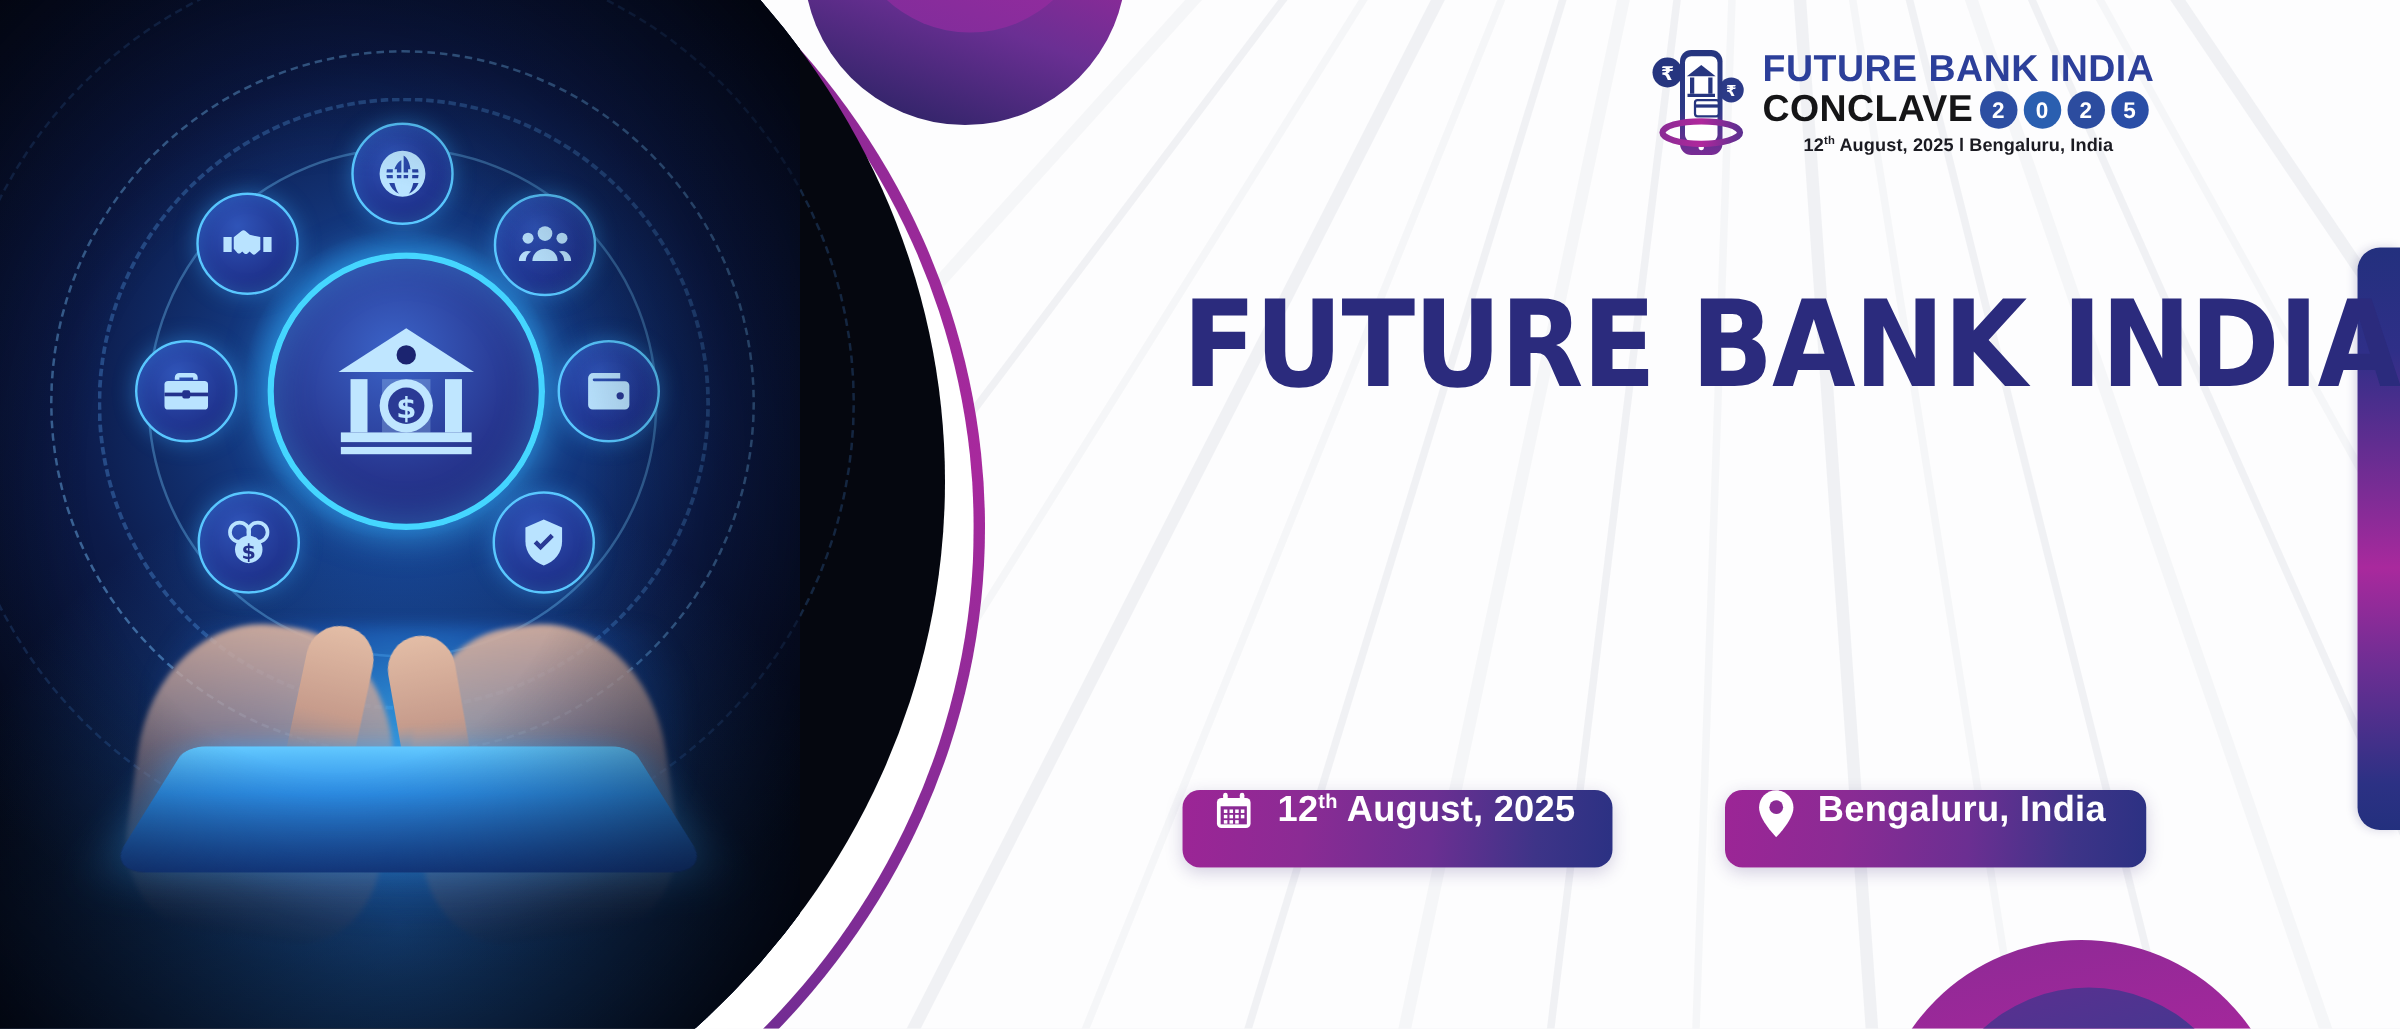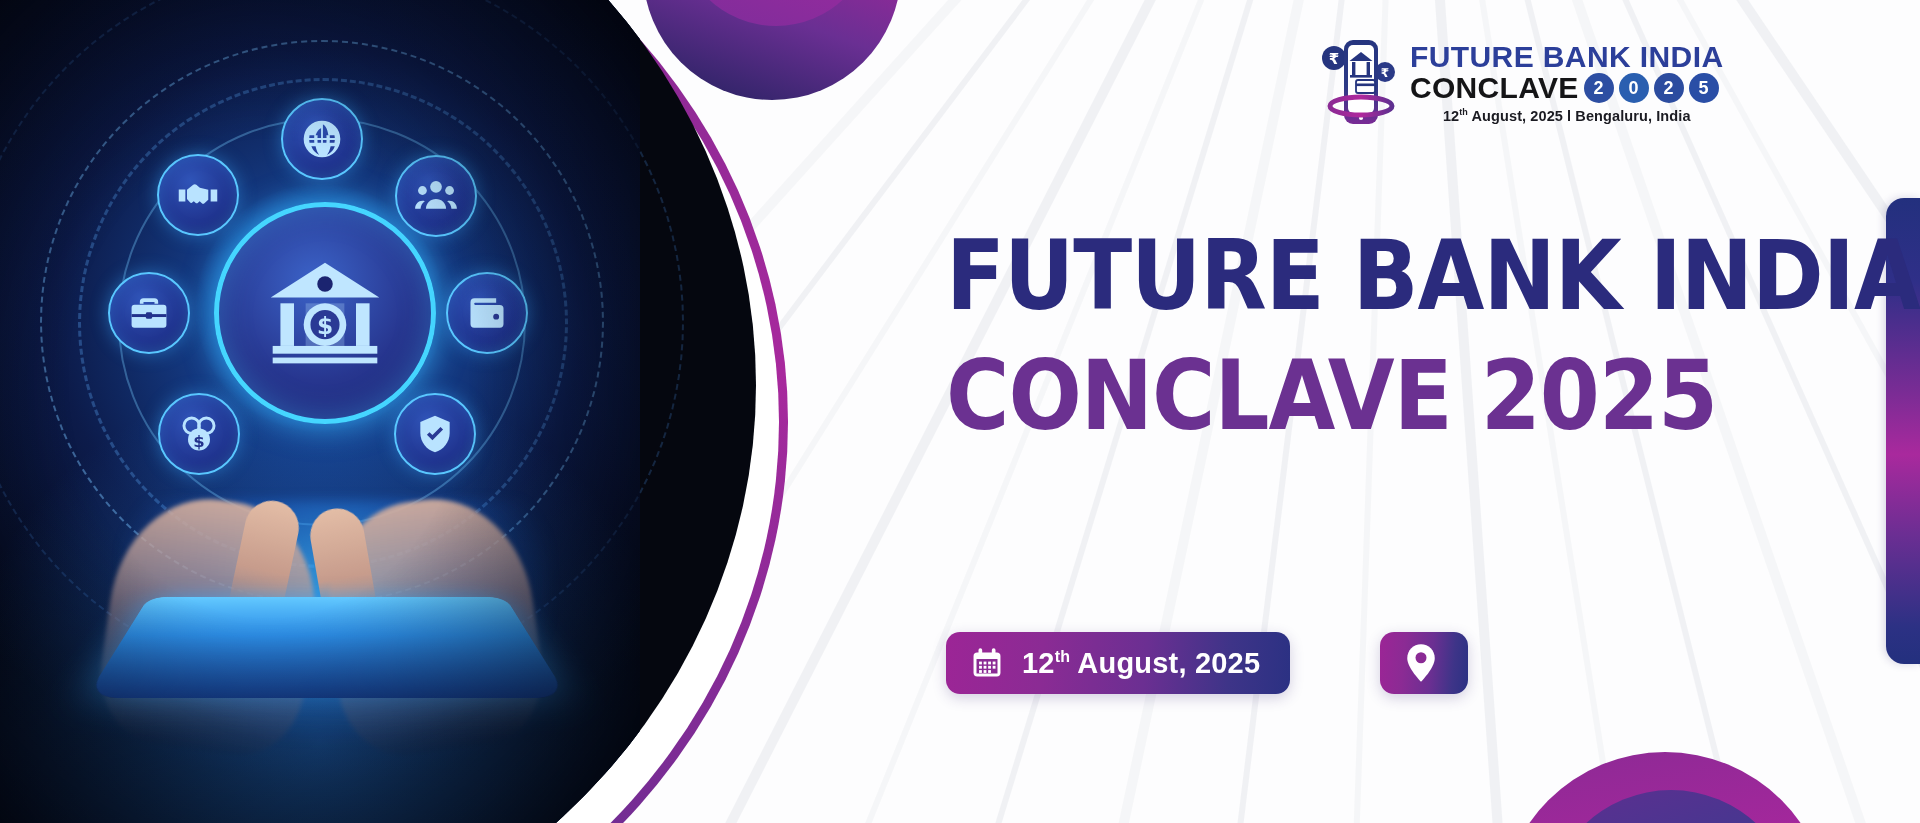--- a/index.html
+++ b/index.html
@@ -266,21 +266,21 @@
     line-height:1.28;
     color:#2d3a6e;
     white-space:pre-line;
   }
 
   .pills{
     position:absolute; left:0px; top:632px;
     display:flex; align-items:center; gap:90px;
   }
   .pill{
-    display:flex; align-items:center; gap:18px;
+    display:flex; gap:18px;
     height:62px;
     padding:0 30px 0 24px;
     border-radius:14px;
     color:#ffffff;
     font-size:29px;
     font-weight:bold;
     letter-spacing:.2px;
     white-space:nowrap;
     background:linear-gradient(95deg,#9c2596 0%,#8b2b94 28%,#6b2f92 58%,#3e3488 82%,#2b3183 100%);
     box-shadow:0 4px 14px rgba(60,40,120,.22);
@@ -451,21 +451,20 @@
         <span class="yr b4">5</span>
       </div>
       <div class="logo-sub">
         <span>12</span><sup>th</sup><span> August, 2025 l Bengaluru, India</span>
       </div>
     </div>
   </div>
 
   <div class="content">
     <div class="h1">FUTURE BANK INDIA</div>
-    <div class="h2">CONCLAVE 2025</div>
 
     <div class="pills">
       <div class="pill date">
         <svg viewBox="0 0 24 24">
           <rect x="2.5" y="4.5" width="19" height="17" rx="2.6"></rect>
           <rect x="6" y="1.6" width="2.6" height="5" rx="1.3"></rect>
           <rect x="15.4" y="1.6" width="2.6" height="5" rx="1.3"></rect>
           <rect x="4.6" y="9.2" width="14.8" height="10.2" fill="#8a2a94"></rect>
           <g fill="#ffffff">
             <rect x="6.4" y="11" width="2" height="2"></rect>
@@ -482,17 +481,18 @@
           </g>
         </svg>
         <span><span>12</span><sup>th</sup><span> August, 2025</span></span>
       </div>
 
       <div class="pill location">
         <svg viewBox="0 0 24 30">
           <path d="M12 0C5.9 0 1 4.9 1 11c0 8 11 19 11 19s11-11 11-19c0-6.1-4.9-11-11-11z"></path>
           <circle cx="12" cy="10.8" r="4.4" fill="#8a2a94"></circle>
         </svg>
+        <span>Bengaluru, India</span>
       </div>
     </div>
   </div>
 
 </div>
 
 </body></html>

